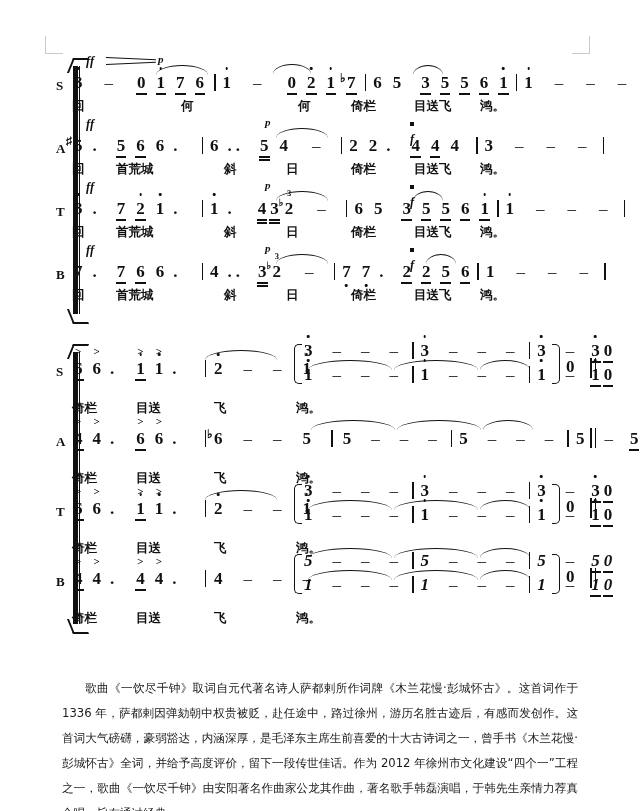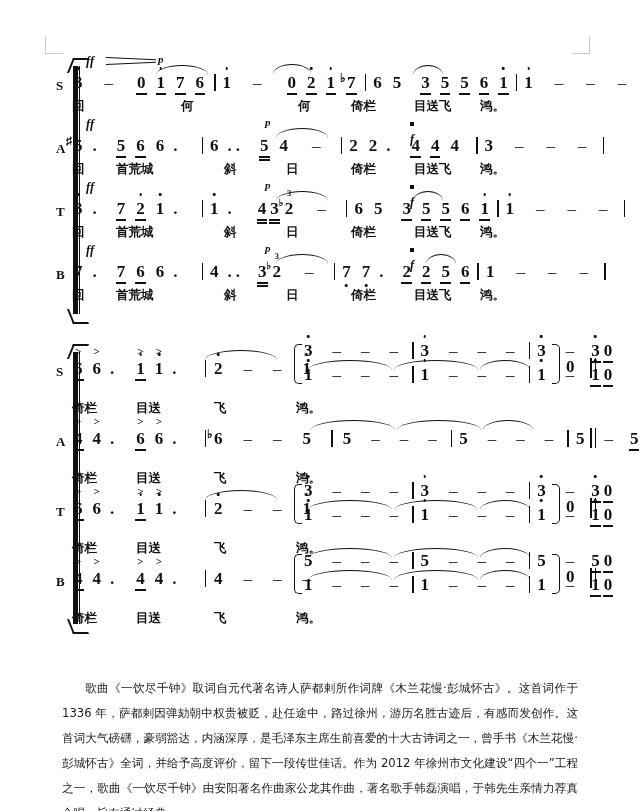--- a/index.html
+++ b/index.html
@@ -553,21 +553,21 @@
         <span class="n"><span class="accent">&gt;</span>4<span class="beam1"></span></span><span class="sp" style="width:6px"></span>
         <span class="n"><span class="accent">&gt;</span>4</span><span class="sp" style="width:5px"></span>
         <span class="dot">.</span><span class="sp" style="width:24px"></span>
         <span class="bar"></span><span class="sp" style="width:4px"></span>
         <span class="n">4</span><span class="sp" style="width:17px"></span>
         <span class="n dash">–</span><span class="sp" style="width:17px"></span>
         <span class="n dash">–</span><span class="sp" style="width:17px"></span>
         <span class="n dash">–</span>
       </div>
 
-      <div class="divisi" style="left:236px;top:-4px;width:266px;height:38px;">
+      <div class="divisi" style="left:236px;top:-4px;width:266px;height:38px;font-style:italic;">
         <div class="brace"></div>
         <div class="cbrace"></div>
         <div class="divrow top">
           <span class="n">5</span><span class="sp" style="width:16px"></span>
           <span class="n dash">–</span><span class="sp" style="width:16px"></span>
           <span class="n dash">–</span><span class="sp" style="width:16px"></span>
           <span class="n dash">–</span><span class="sp" style="width:10px"></span>
           <span class="bar"></span><span class="sp" style="width:3px"></span>
           <span class="n">5</span><span class="sp" style="width:16px"></span>
           <span class="n dash">–</span><span class="sp" style="width:16px"></span>

